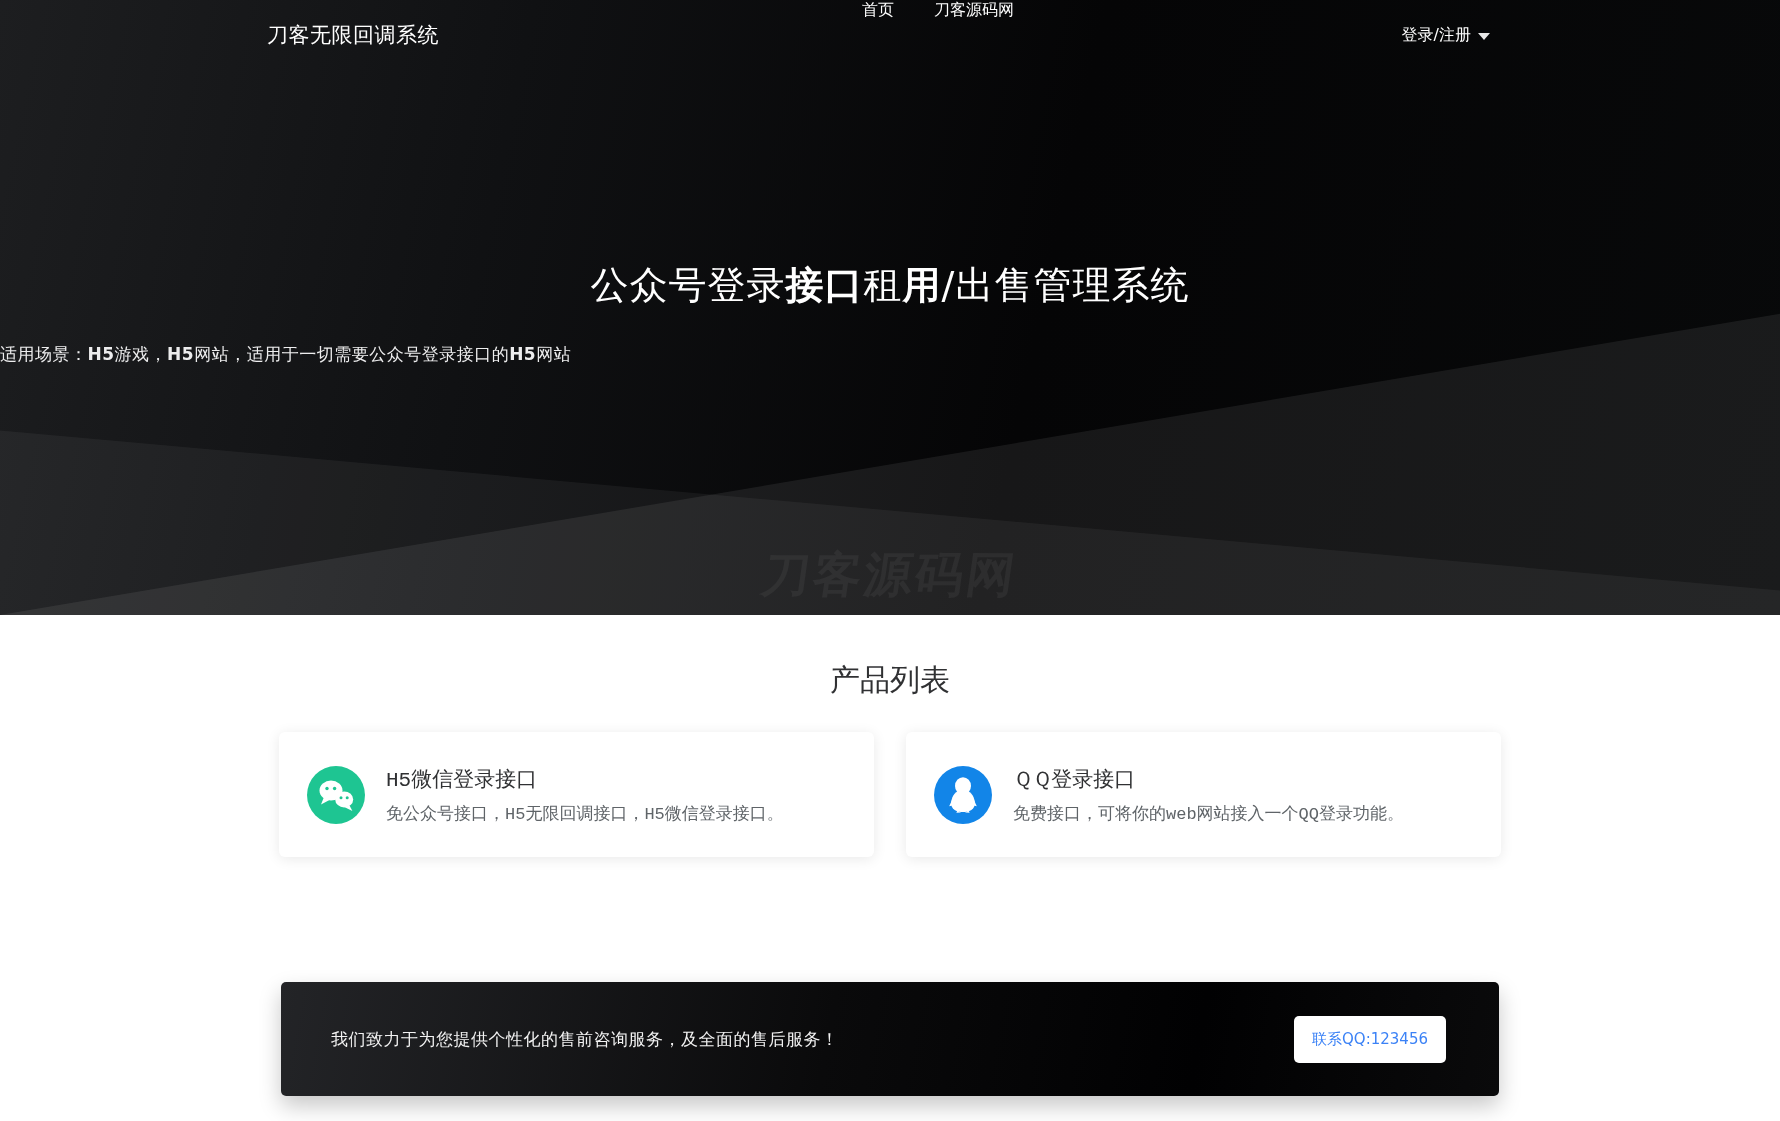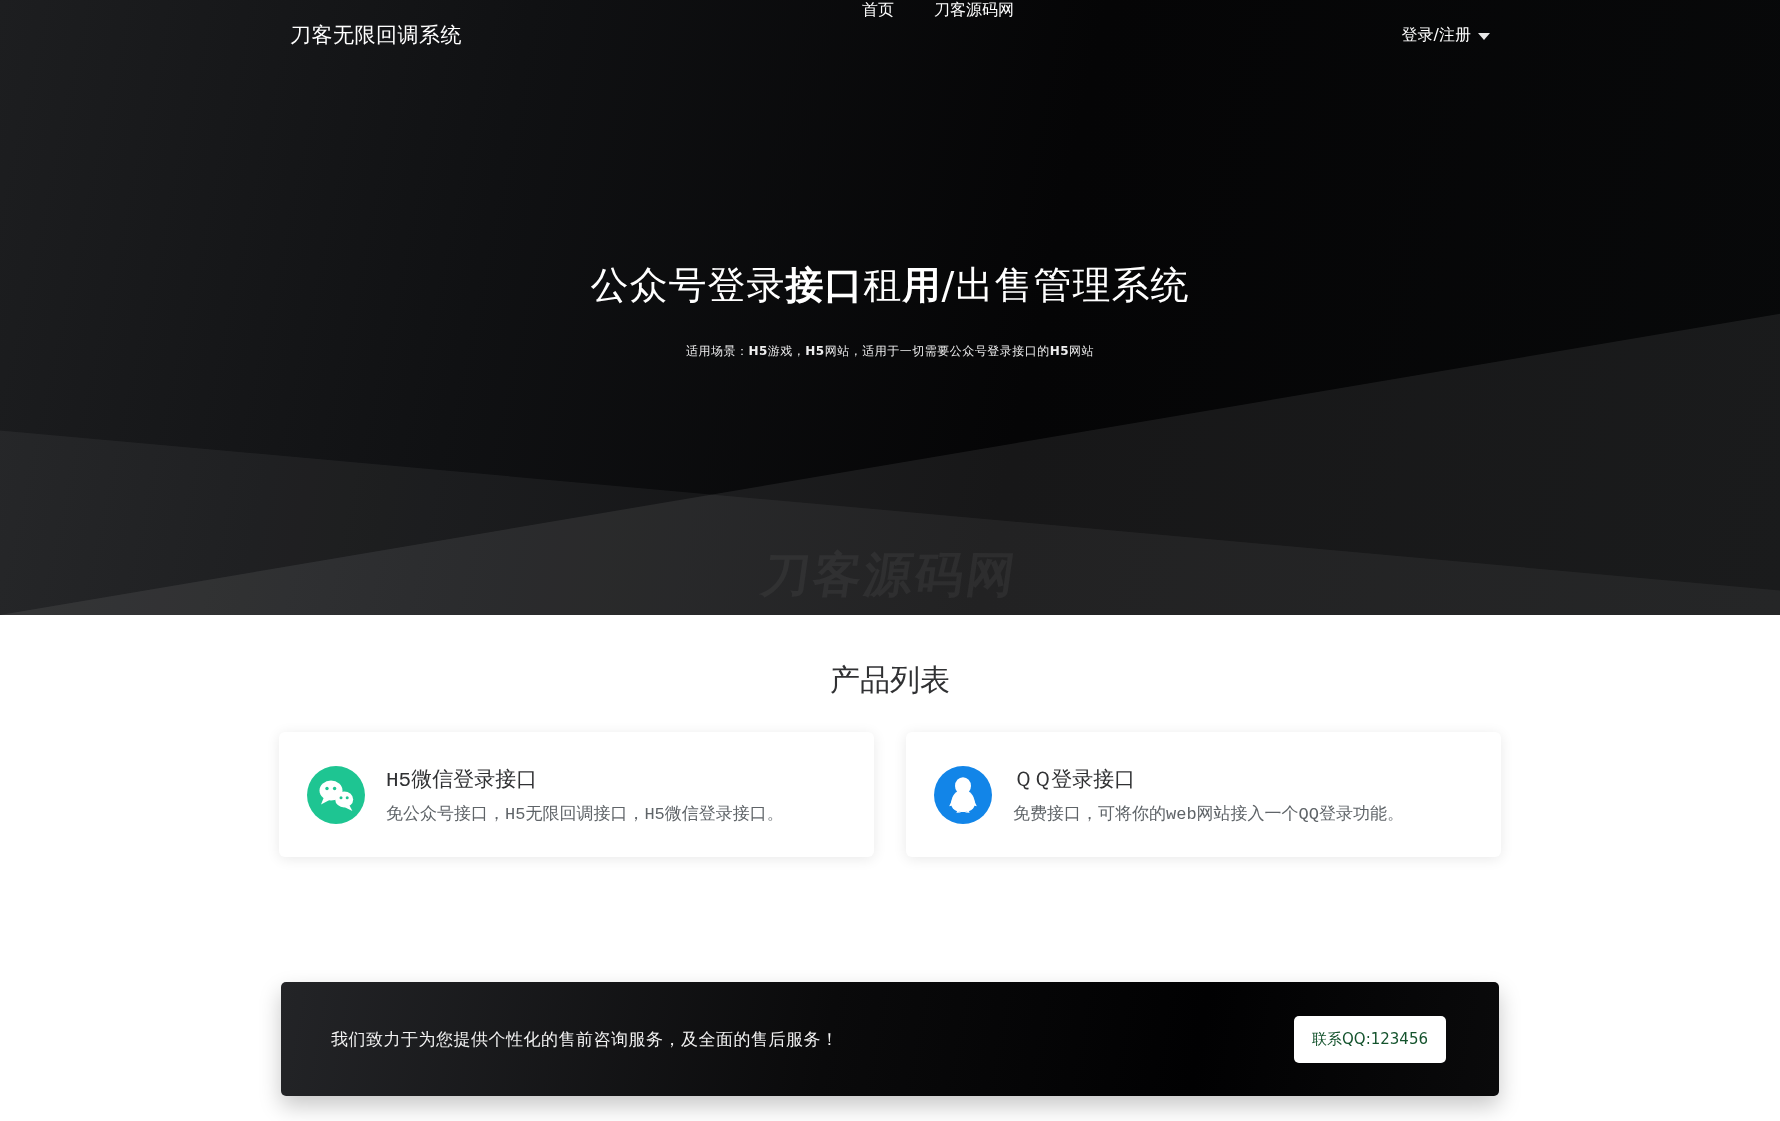--- a/index.html
+++ b/index.html
@@ -22,21 +22,21 @@
   }
   .hero .wedge-left {
     position:absolute; inset:0; pointer-events:none;
     background:rgba(255,255,255,0.05);
     clip-path:polygon(0 70%,100% 96%,100% 100%,0 100%);
   }
 
   
   .nav { position:absolute; top:0; left:0; right:0; height:70px; z-index:5; }
   .brand {
-    position:absolute; left:290px; top:0; line-height:70px;
+    position:absolute; left:267px; top:0; line-height:70px;
     color:#fff; font-size:21px; font-weight:500; letter-spacing:0.5px; cursor:pointer;
   }
   .navlinks {
     position:absolute; left:862px; top:0; height:70px;
     display:flex; align-items:flex-start; gap:40px;
   }
   .navlink { color:#fff; font-size:16px; cursor:pointer; }
   .account {
     position:absolute; right:290px; top:0; height:70px;
     display:flex; align-items:center; gap:7px; color:#fff; font-size:16px; cursor:pointer;
@@ -48,21 +48,21 @@
   }
 
   
   .hero-title {
     position:relative; z-index:2; margin:8px; padding-top:252px;
     text-align:center; color:#fff; font-size:38px; font-weight:500; letter-spacing:1px;
   }
   .hero-title .bold { font-weight:800; }
   .hero-sub {
     position:relative; z-index:2; margin-top:32px;
-    text-align:center; color:#ededee; font-size:12px; letter-spacing:0.5px;
+    color:#ededee; font-size:17px; letter-spacing:0.5px;
   }
   .hero-sub .bold { font-weight:700; }
   .watermark {
     position:absolute; z-index:1; left:50%; bottom:8px;
     transform:translateX(-50%) skewX(-8deg);
     font-size:48px; font-weight:800; letter-spacing:3px; white-space:nowrap;
     color:rgba(255,255,255,0.05);
   }
 
   
@@ -83,21 +83,21 @@
   
   .banner {
     width:1218px; height:114px; margin:125px auto 0; border-radius:5px;
     background:linear-gradient(100deg,#232427 0%,#0a0a0b 45%,#010102 75%,#0a0a0b 100%);
     box-shadow:0 10px 22px rgba(0,0,0,0.22);
     display:flex; align-items:center; justify-content:space-between;
     padding:0 53px 0 50px;
   }
   .banner-text { color:#f2f2f2; font-size:17px; letter-spacing:0.5px; }
   .banner-btn {
-    background:#fff; color:#14532d; font-size:15px; font-family:inherit;
+    background:#fff; color:#3b82f6; font-size:15px; font-family:inherit;
     border:none; border-radius:5px; padding:14px 18px; cursor:pointer; white-space:nowrap;
   }
 </style>
 </head>
 <body>
 
 <section class="hero">
   <div class="tri-right"></div>
   <div class="wedge-left"></div>
 

